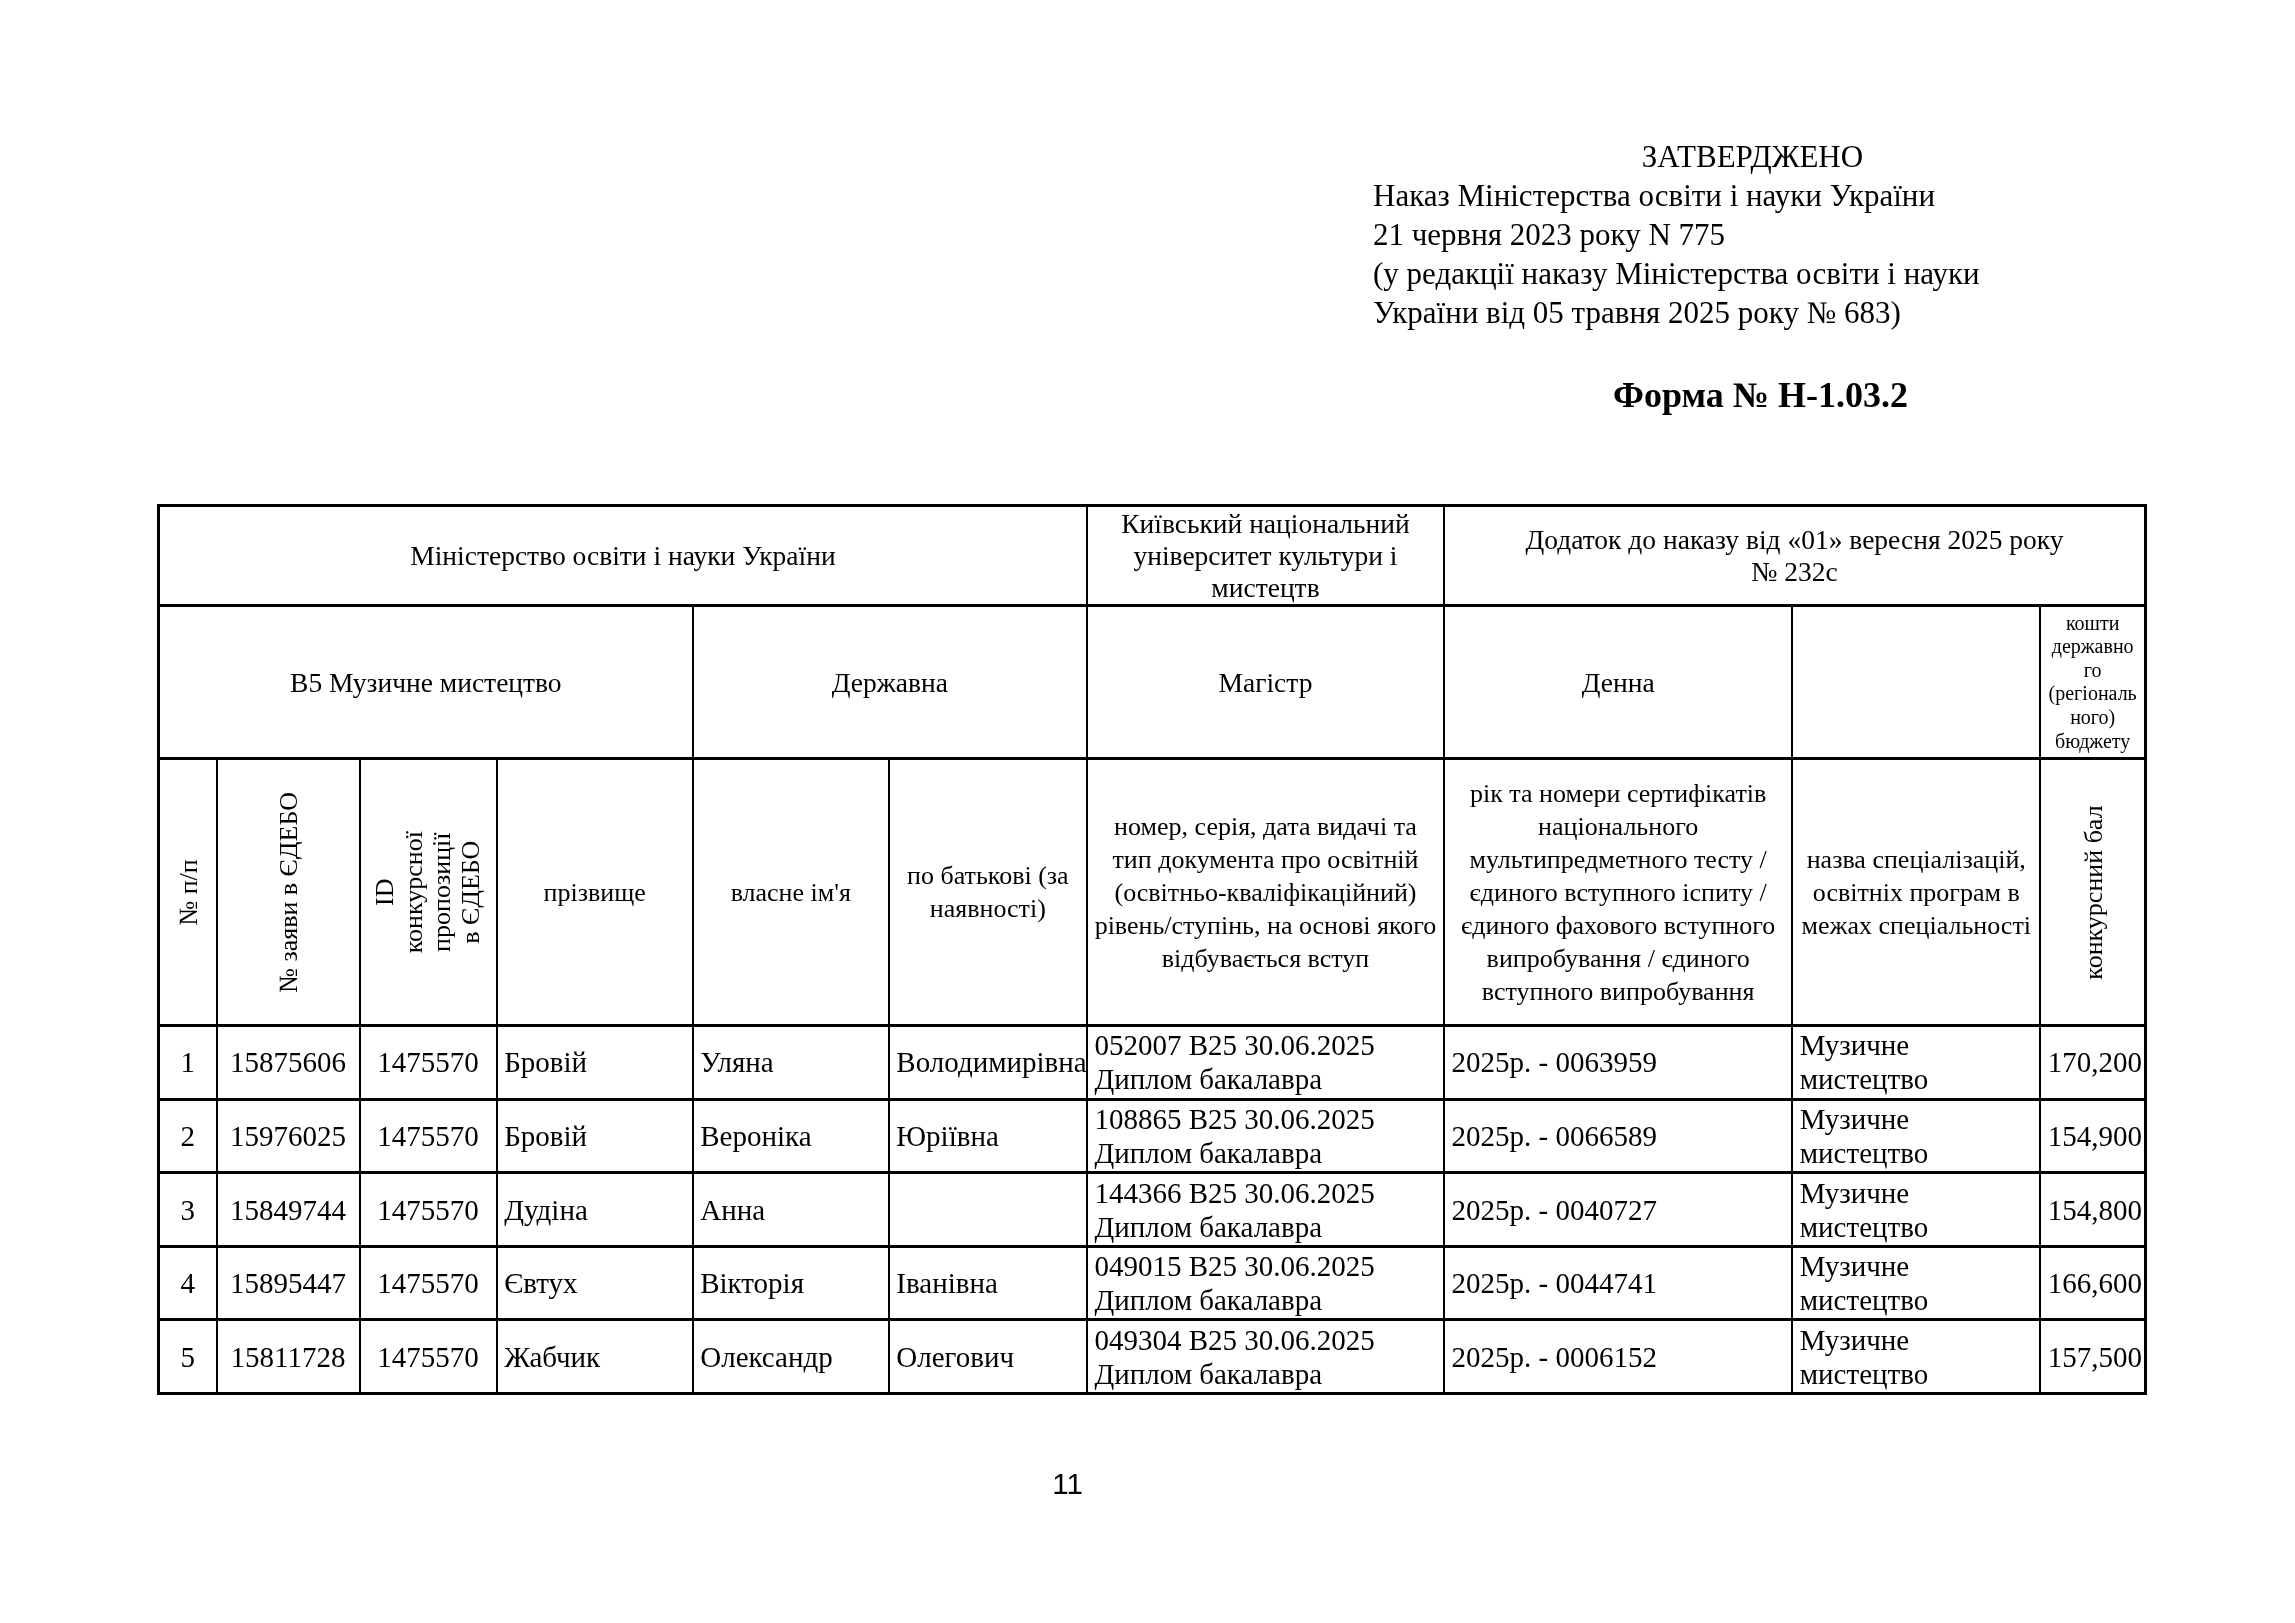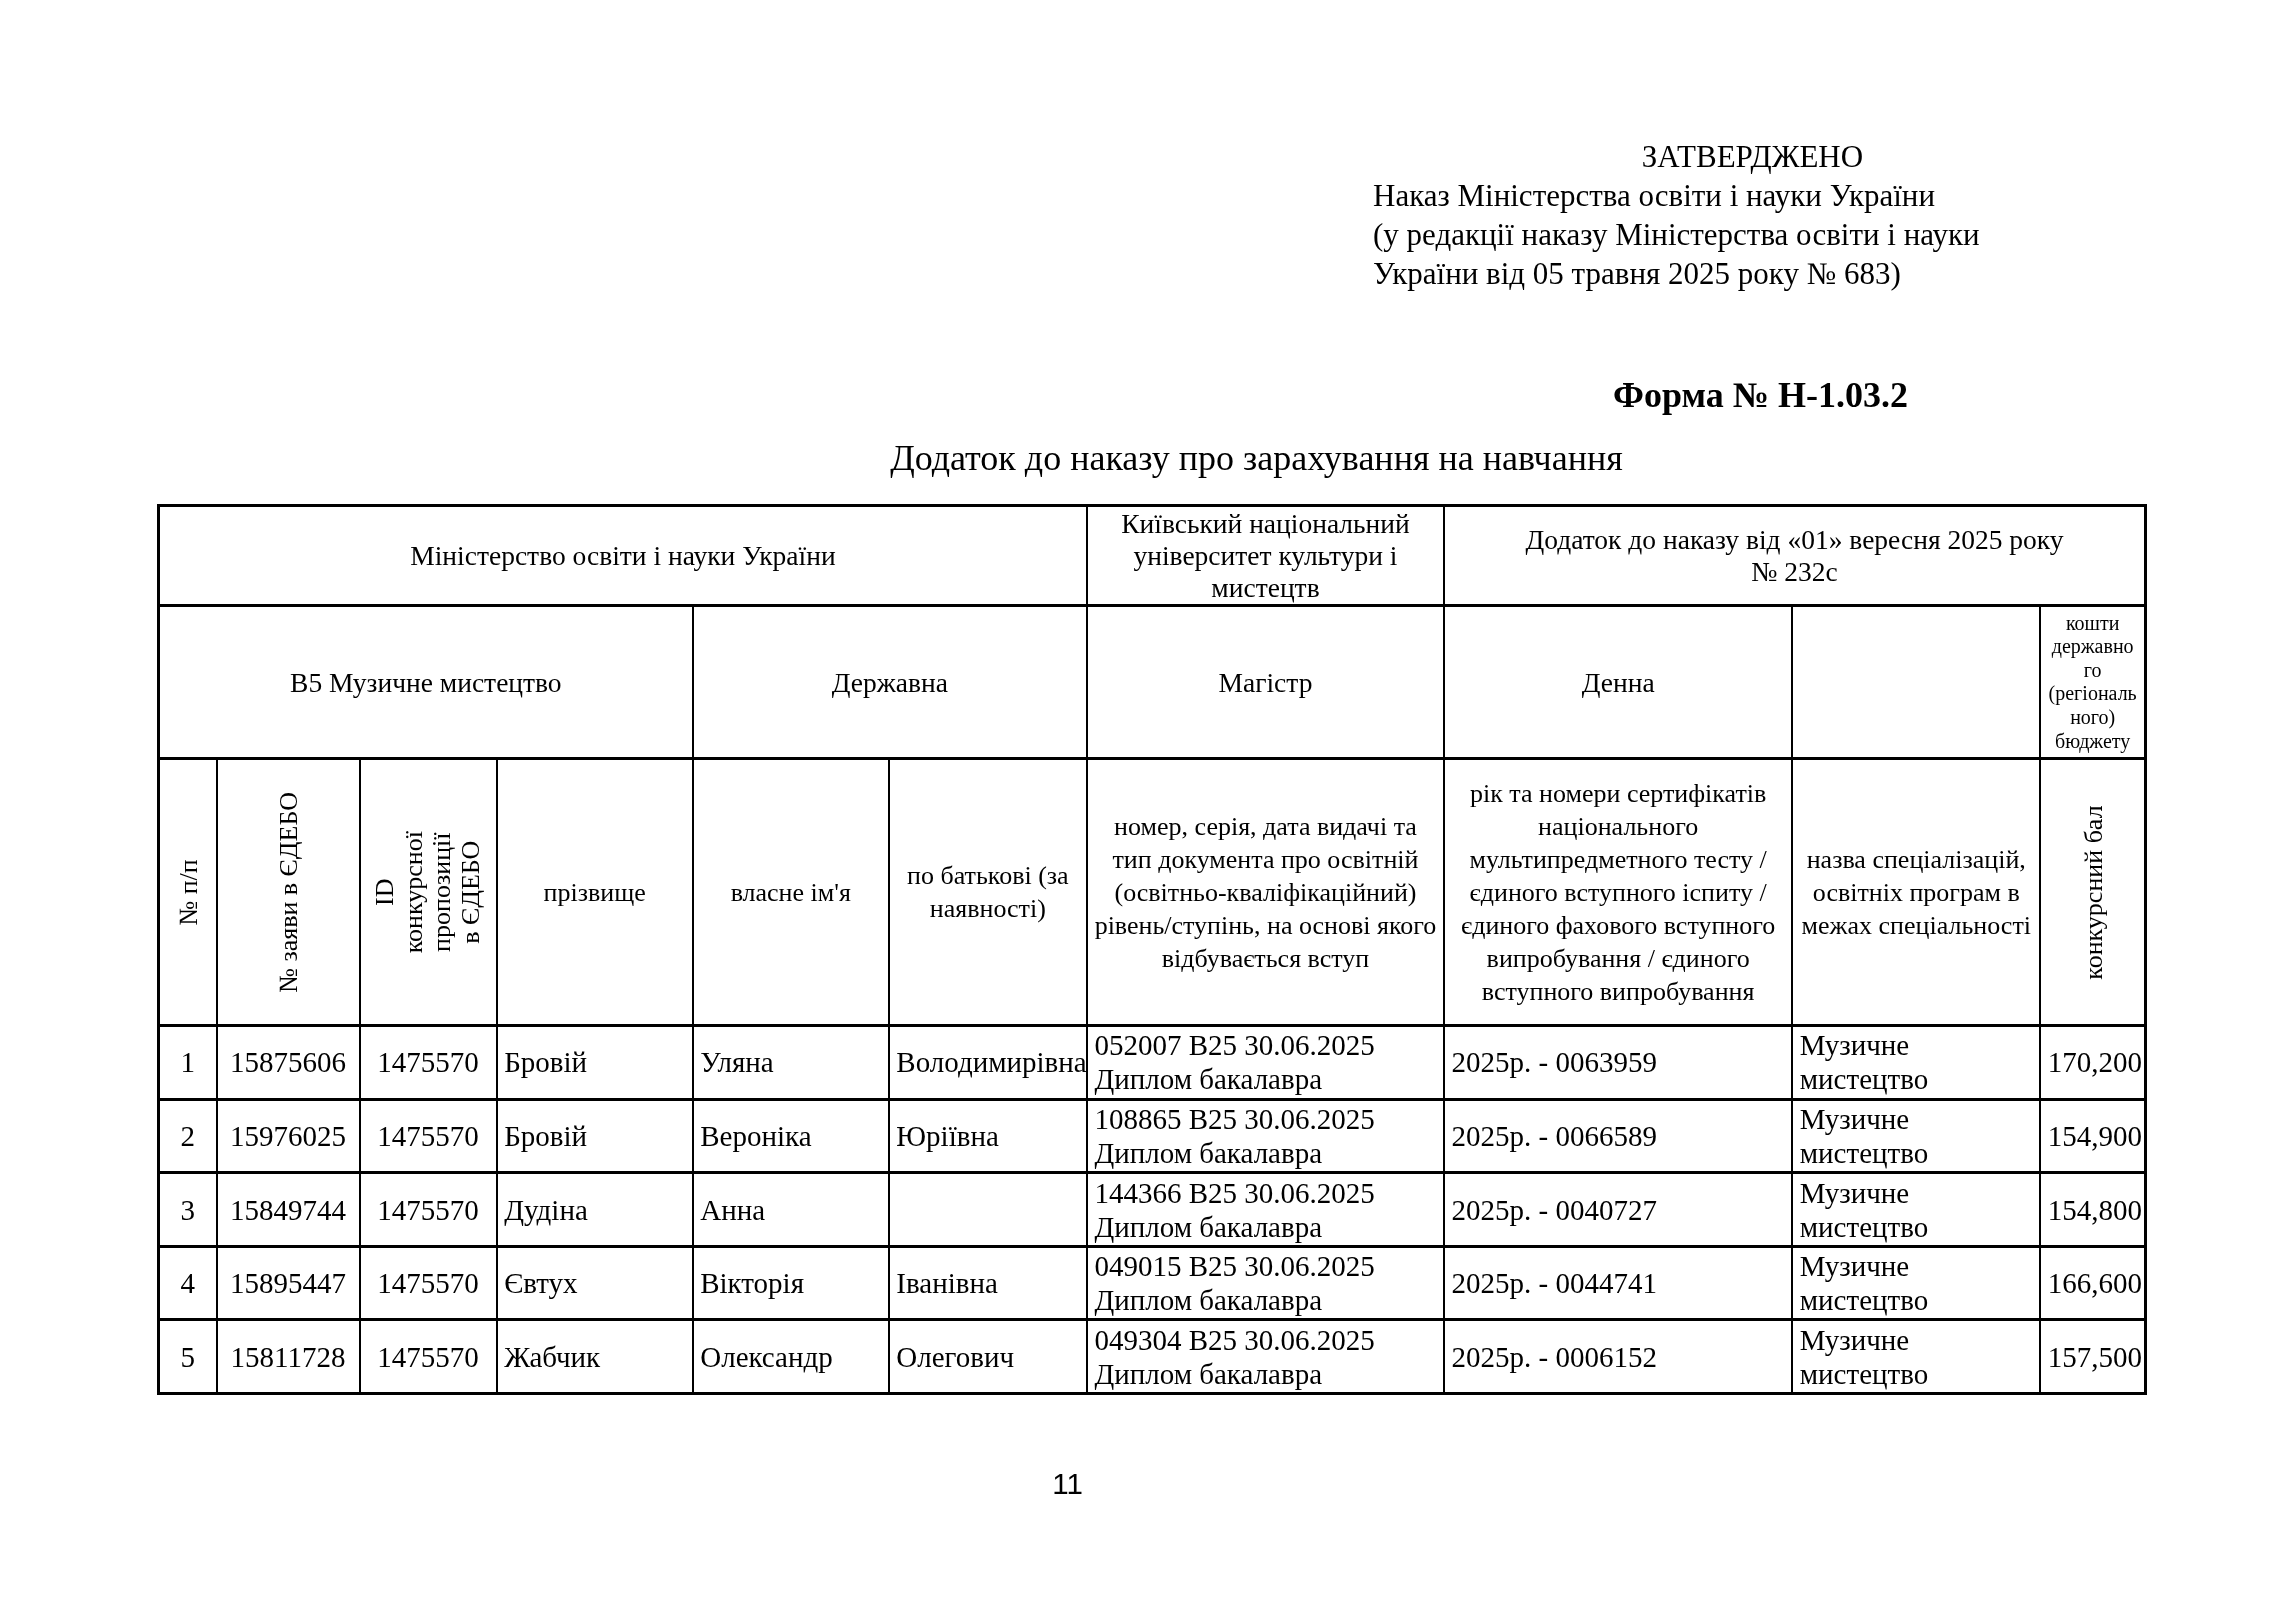--- a/index.html
+++ b/index.html
@@ -68,27 +68,27 @@
   }
 </style>
 </head>
 <body>
 
 <div class="page">
 
   <div class="approval">
     <div class="stamp">ЗАТВЕРДЖЕНО</div>
     <div>Наказ Міністерства освіти і науки України</div>
+    <div>21 червня 2023 року N 775</div>
     <div>(у редакції наказу Міністерства освіти і науки</div>
     <div>України від 05 травня 2025 року № 683)</div>
   </div>
 
   <div class="form-no">Форма № Н-1.03.2</div>
 
-  <div class="doc-title">Додаток до наказу про зарахування на навчання</div>
 
   <table class="main">
     <colgroup>
       <col style="width:58px">
         <col style="width:143px">
         <col style="width:137px">
       <col style="width:196px">
         <col style="width:196px">
         <col style="width:198px">
       <col style="width:357px">

